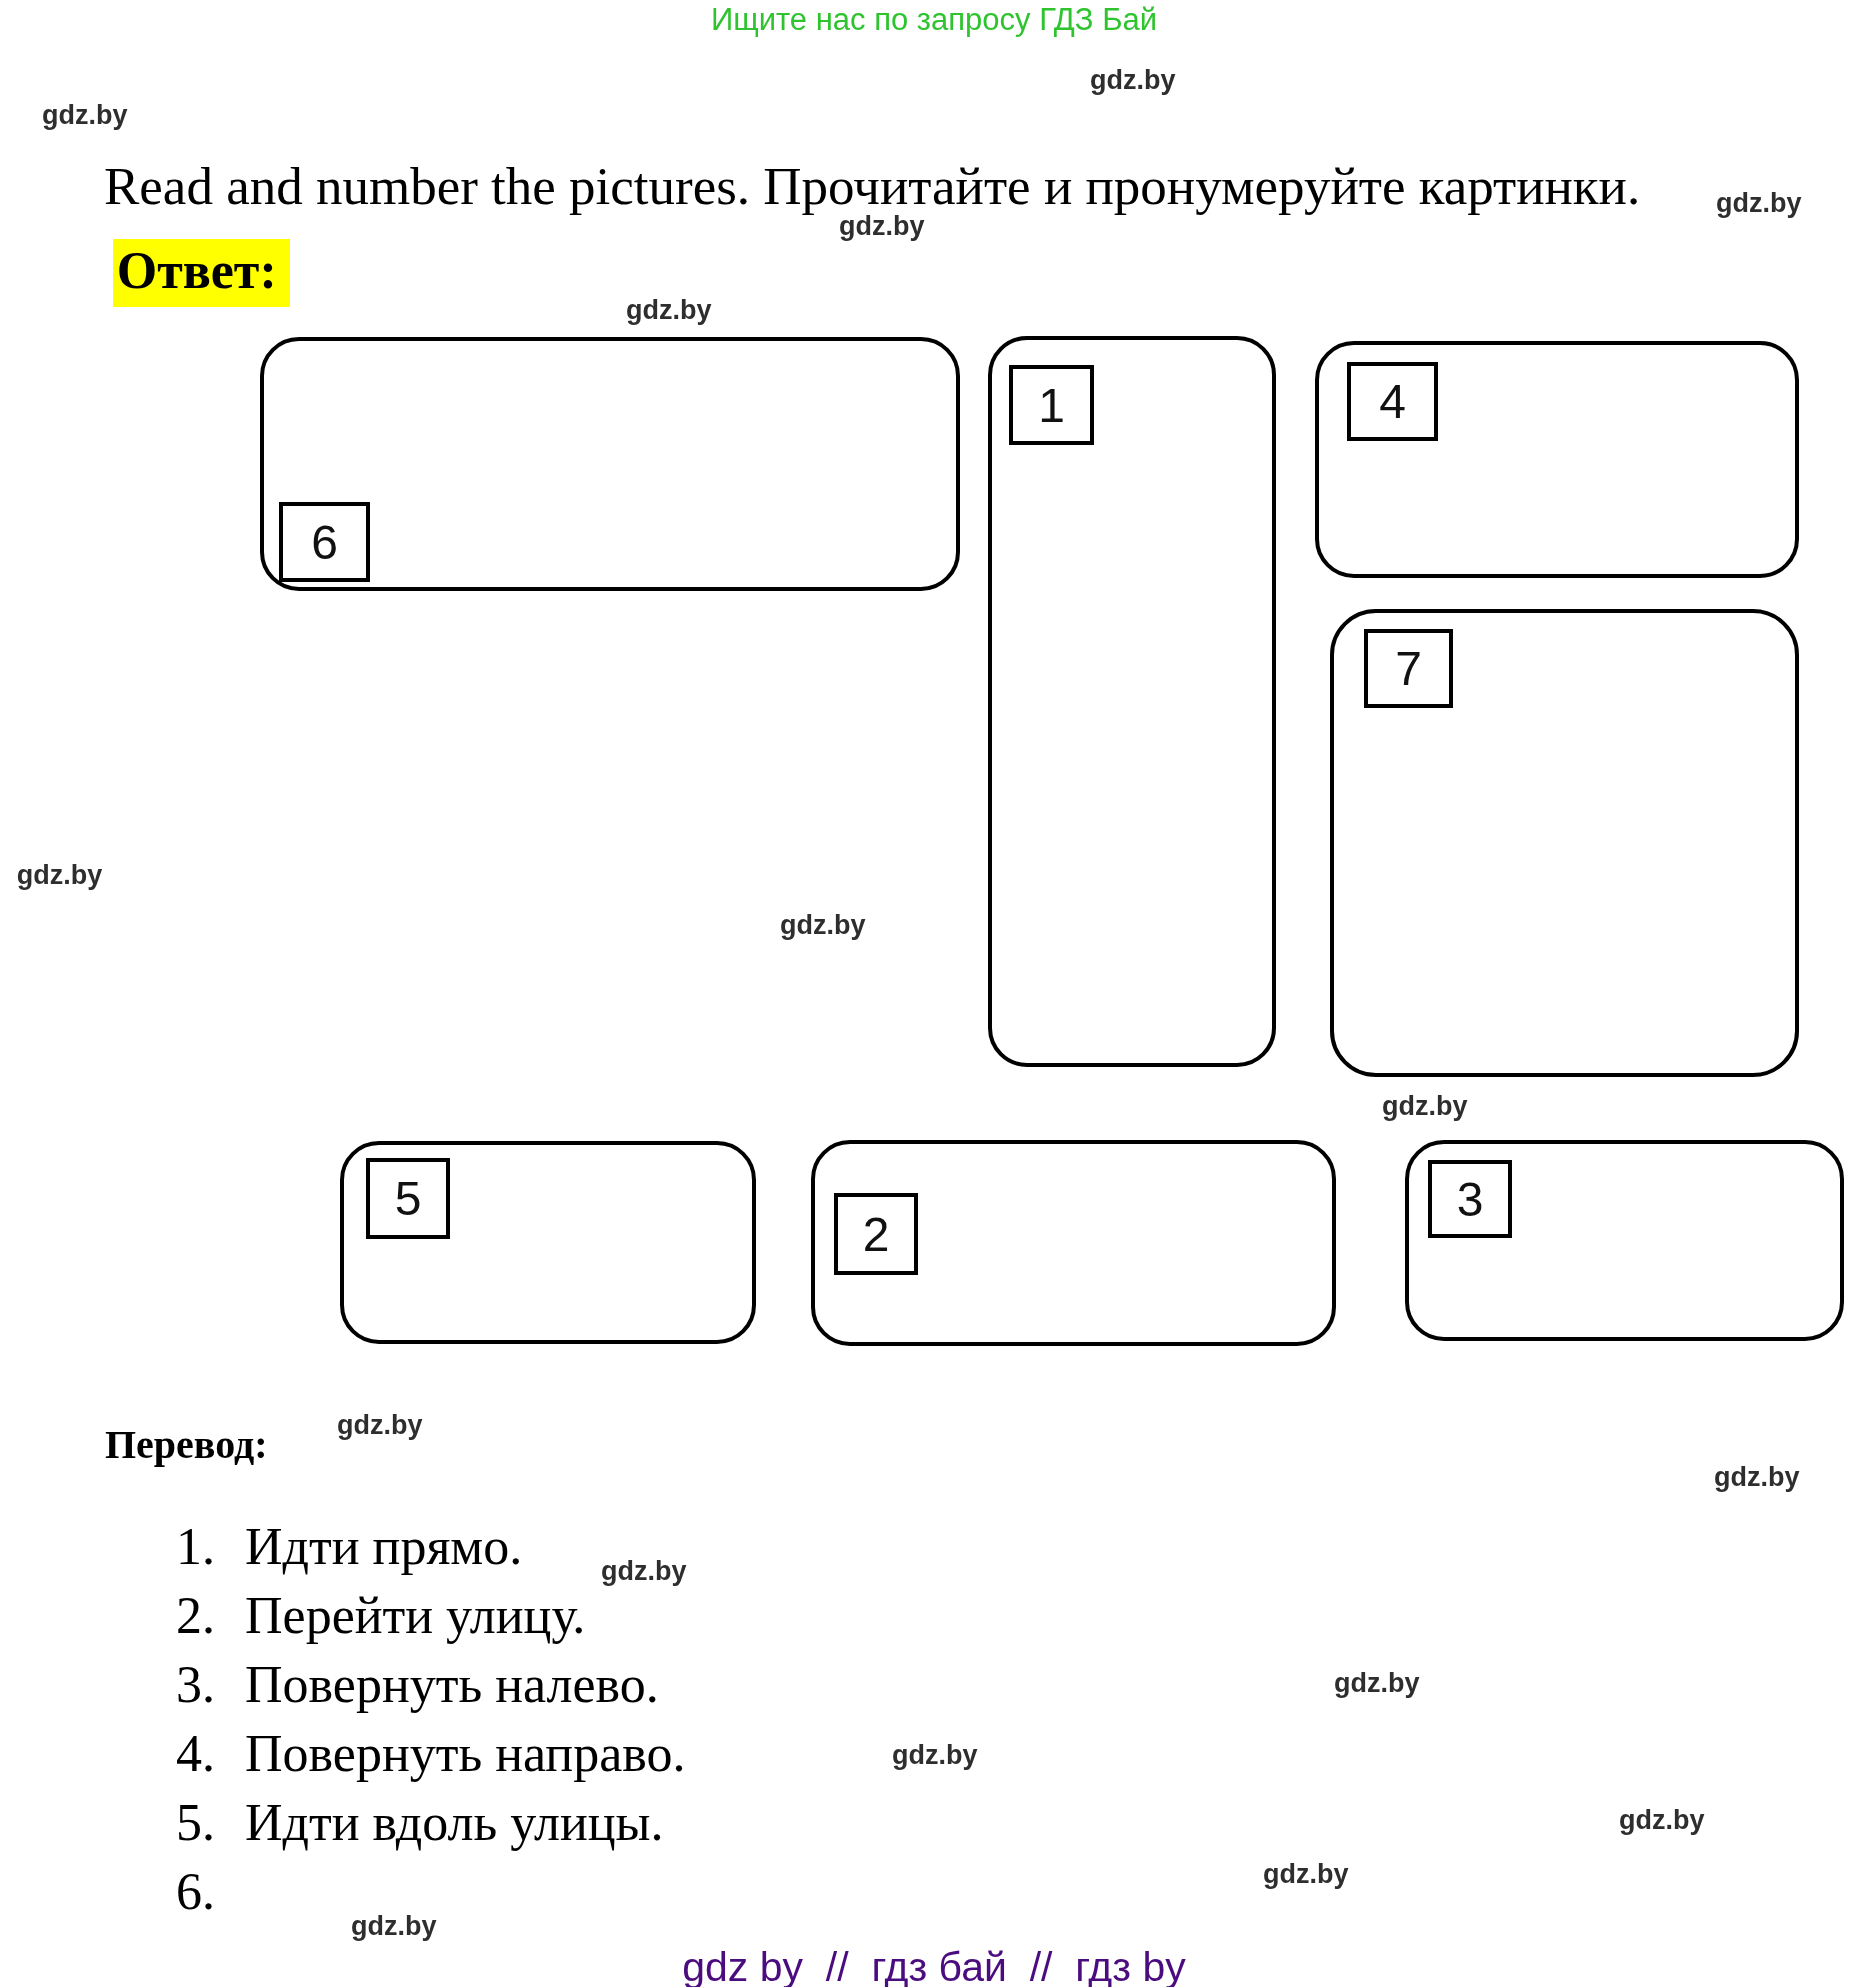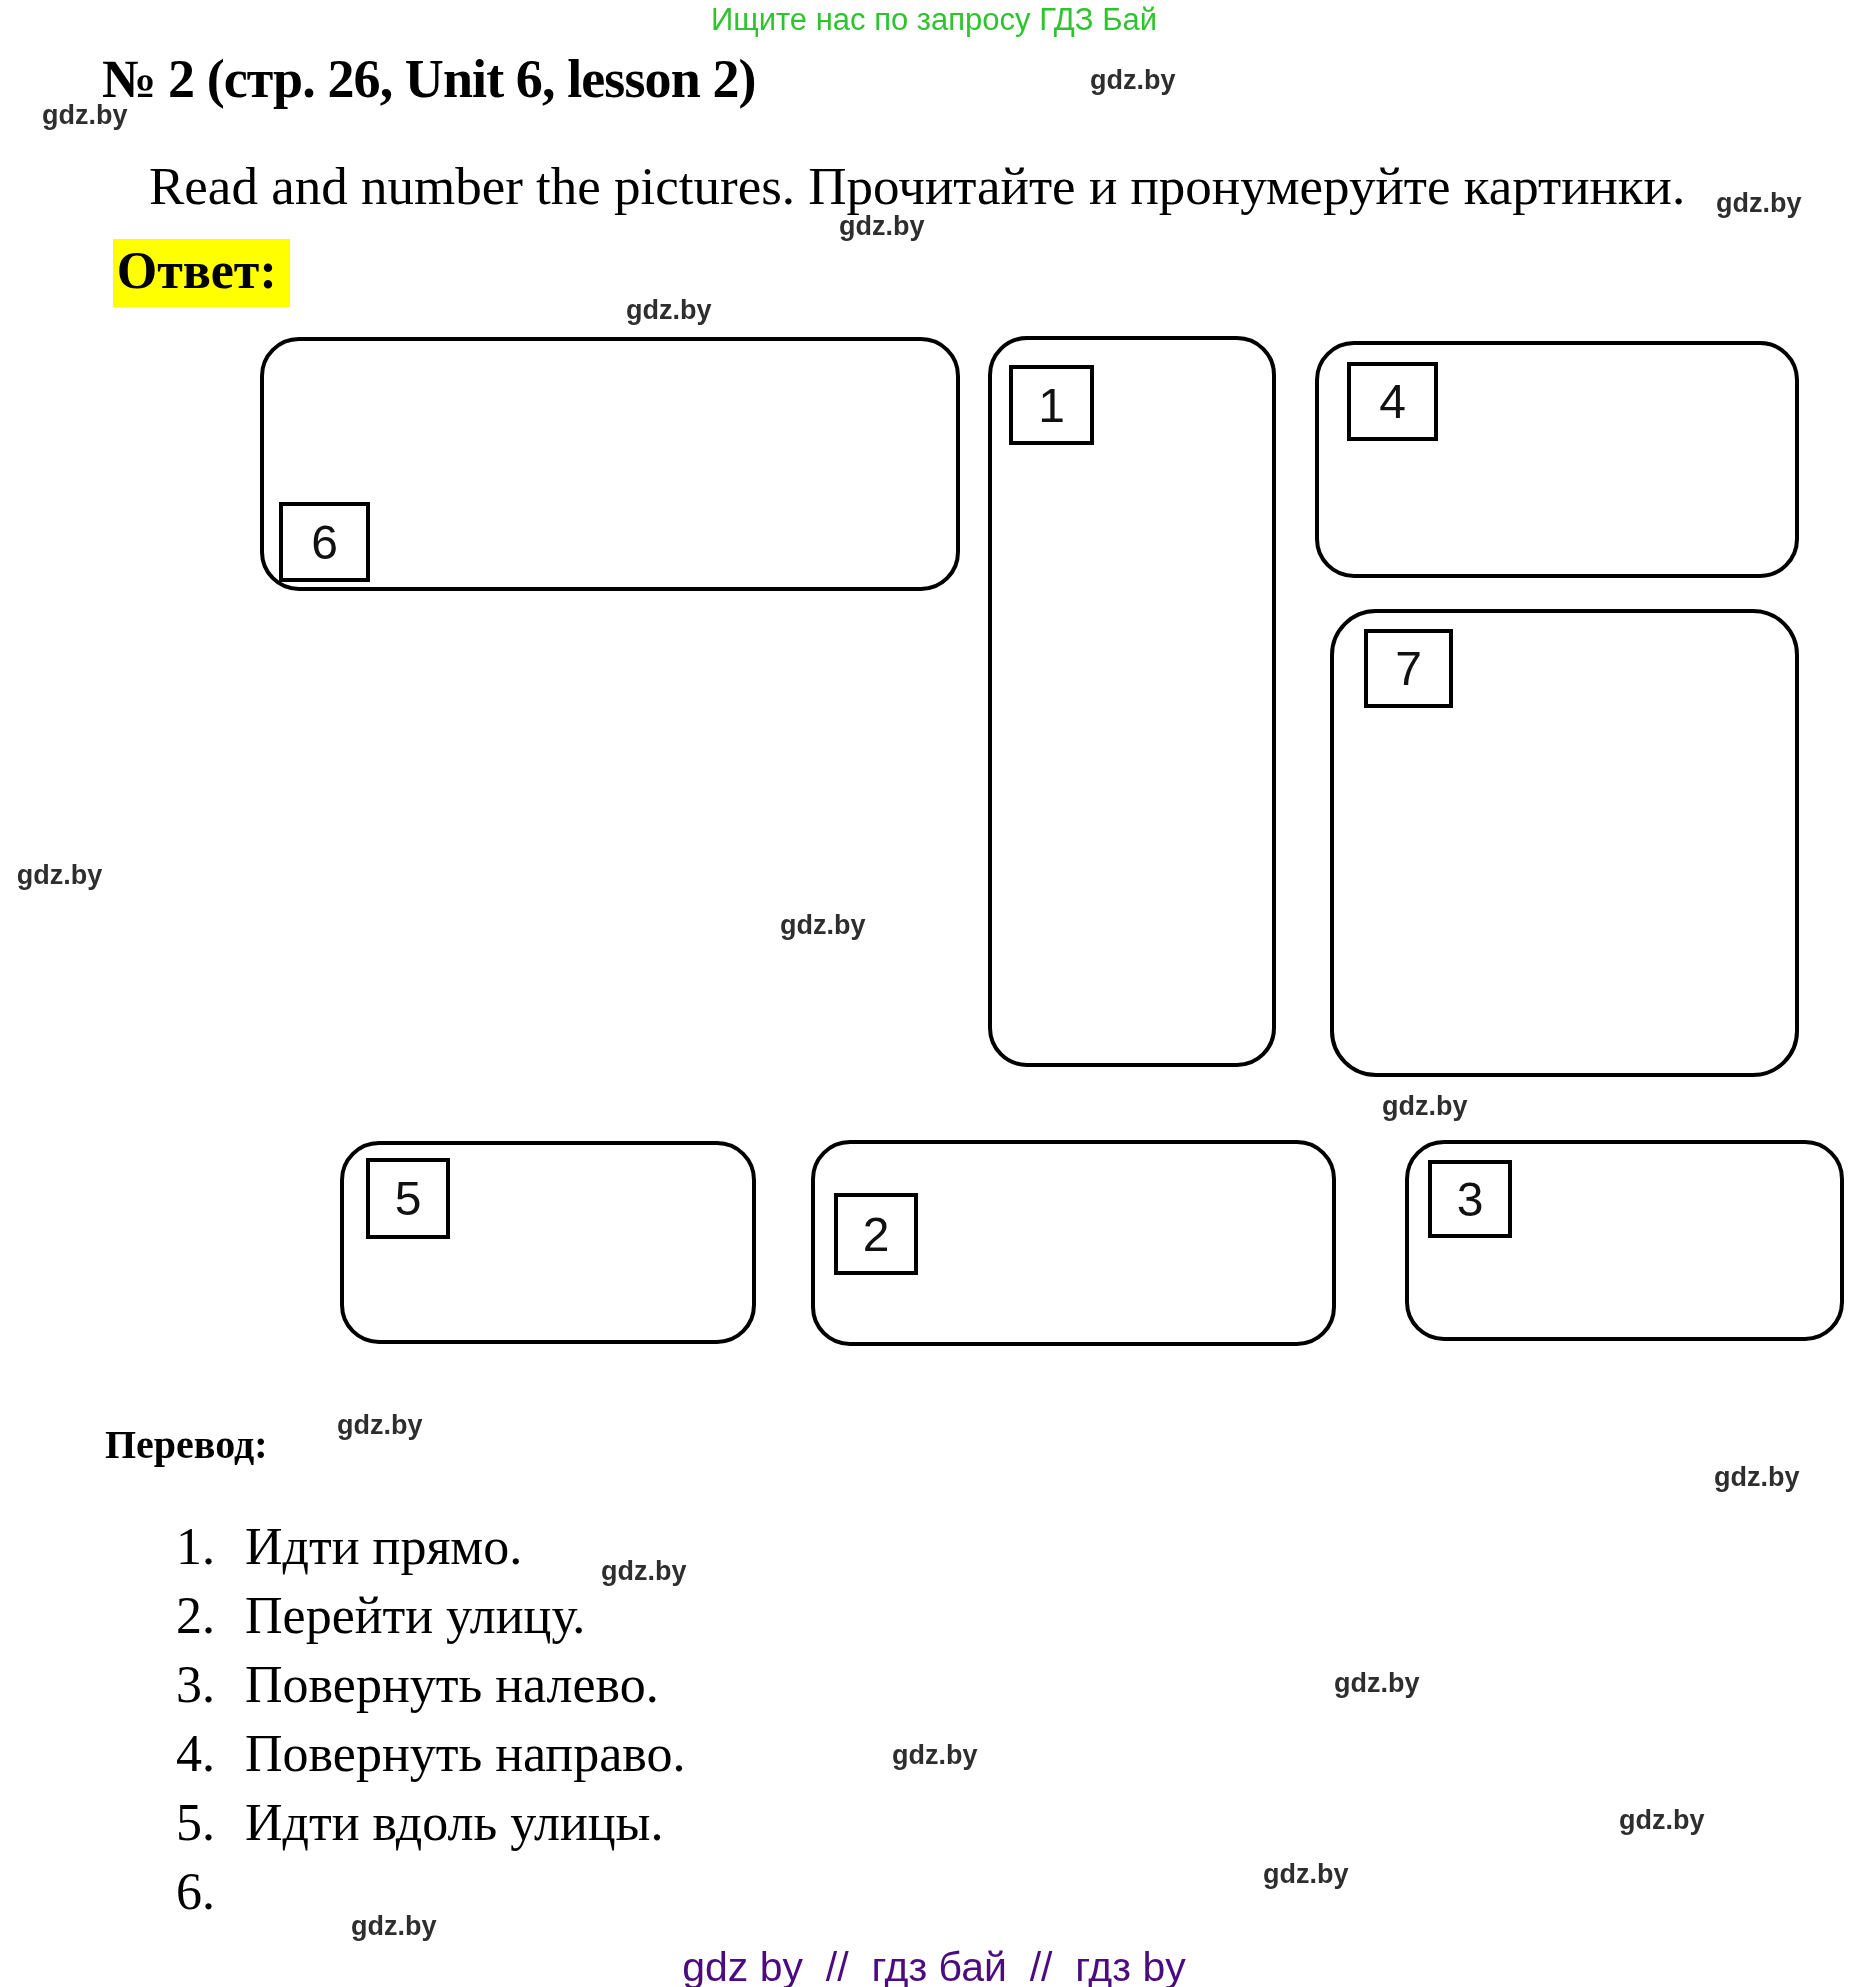--- a/index.html
+++ b/index.html
@@ -17,21 +17,21 @@
     font-family:"Liberation Sans", sans-serif;
     font-size:31px;color:#2fc42f;
   }
   .title{
     position:absolute;left:102px;top:48px;
     font-size:54px;font-weight:bold;color:#000;
     white-space:nowrap;letter-spacing:-0.9px;
   }
   .task{
     position:absolute;left:104px;top:156px;
-    font-size:53px;color:#000;white-space:nowrap;margin-left:45px;
+    font-size:53px;color:#000;white-space:nowrap;
   }
   .answer-label{
     position:absolute;left:102px;top:239px;
     font-size:52px;font-weight:bold;color:#000;
     background:#ffff00;
     padding:1.9px 13px 7.4px 3.7px;
     margin-left:11px;
   }
   .translation-label{
     position:absolute;left:105px;top:1421px;
@@ -80,21 +80,20 @@
     font-size:41px;color:#4b0c7f;
     white-space:pre;
   }
 </style>
 </head>
 <body>
 
 <div id="page">
 
   <div class="promo">Ищите нас по запросу ГДЗ Бай</div>
-  <div class="title">№ 2 (стр. 26, Unit 6, lesson 2)</div>
   <div class="task">Read and number the pictures. Прочитайте и пронумеруйте картинки.</div>
   <div class="answer-label">Ответ:</div>
 
   <div class="wm" style="left:1090px;top:65px">gdz.by</div>
   <div class="wm" style="left:42px;top:100px">gdz.by</div>
   <div class="wm" style="left:1716px;top:188px">gdz.by</div>
   <div class="wm" style="left:839px;top:211px">gdz.by</div>
   <div class="wm" style="left:626px;top:295px">gdz.by</div>
   <div class="wm" style="left:340px;top:383px">gdz.by</div>
   <div class="wm" style="left:1536px;top:501px">gdz.by</div>

